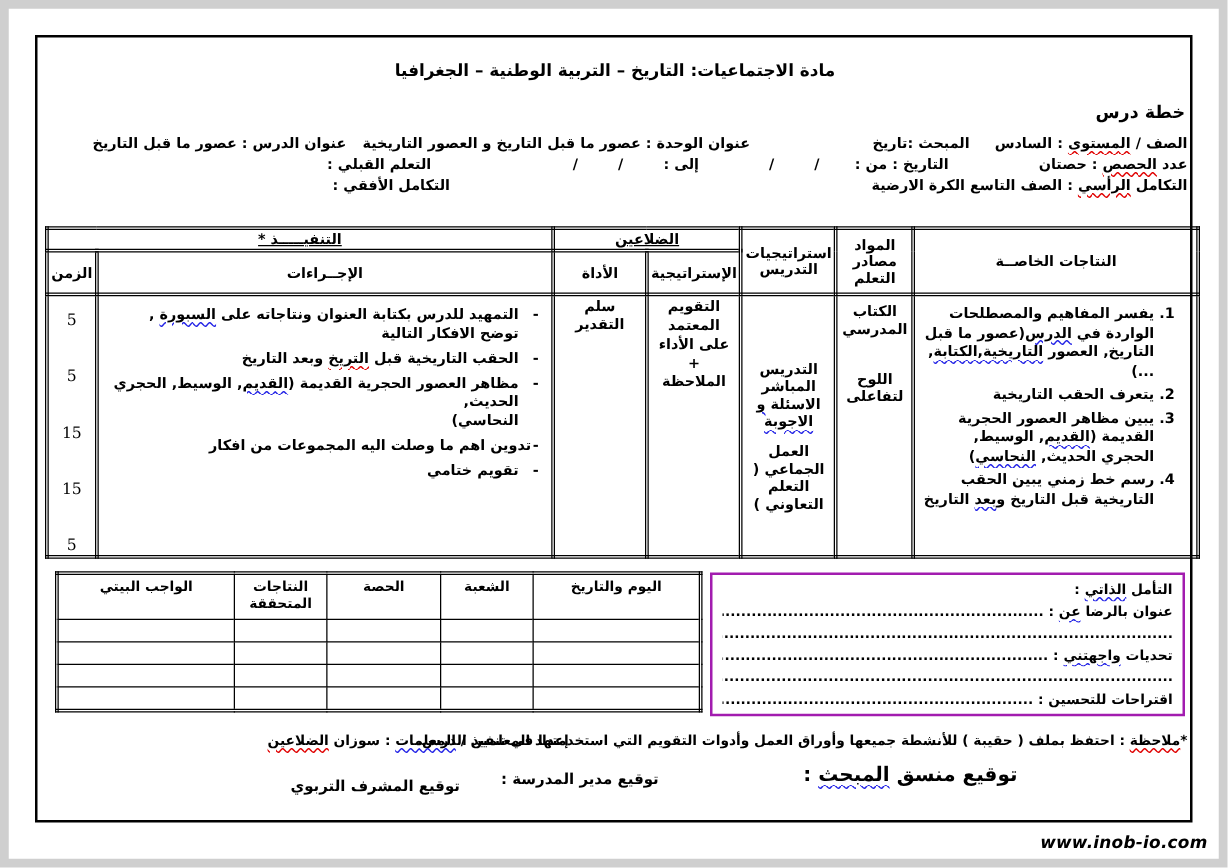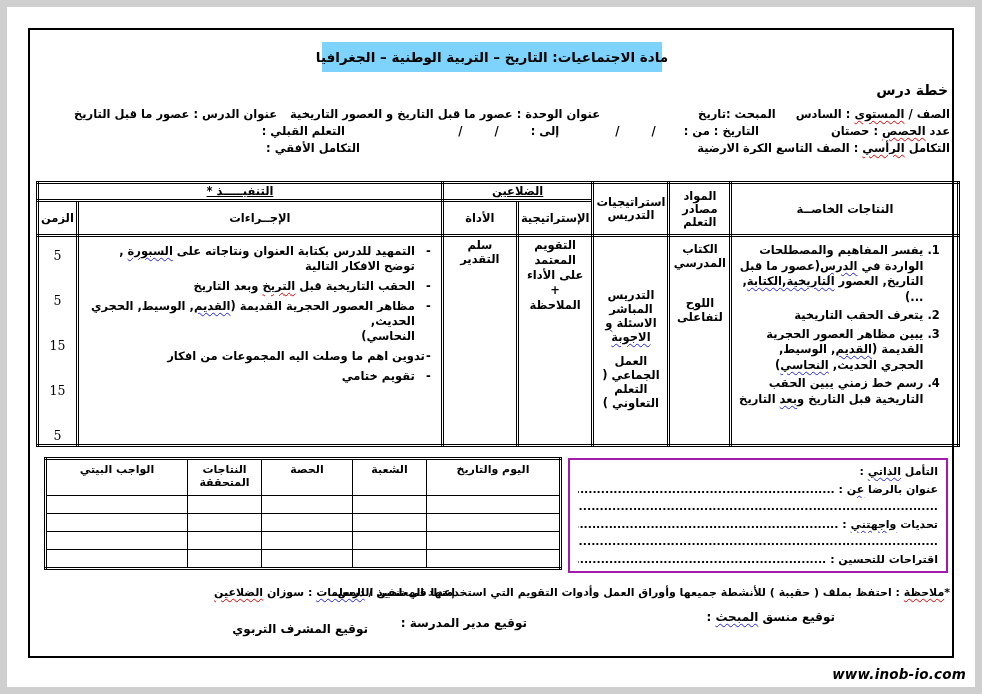--- a/index.html
+++ b/index.html
@@ -3,21 +3,21 @@
 <meta charset="utf-8">
 <style>
   html,body{margin:0;padding:0;}
   body{
     width:982px;height:694px;position:relative;background:#cfcfcf;
     font-family:"DejaVu Sans",sans-serif;color:#000;overflow:hidden;
   }
   .sheet{position:absolute;left:7px;top:7px;width:968px;height:680px;background:#fff;}
   .frame{position:absolute;left:28px;top:28px;width:922px;height:626px;border:2px solid #000;}
   .banner{
-    position:absolute;left:322px;top:42px;width:340px;height:30px;background:#7dd3fc;
+    position:absolute;left:322px;top:42px;width:340px;height:30px;background:#ffffff;
     display:flex;align-items:center;justify-content:center;
     font-weight:bold;font-size:13.5px;direction:rtl;white-space:nowrap;
   }
   .doc-title{position:absolute;top:82px;right:34px;font-weight:bold;font-size:14px;direction:rtl;}
   .htext{position:absolute;direction:rtl;white-space:pre;font-weight:bold;font-size:11.5px;line-height:14px;}
   .sq-red{text-decoration:underline wavy #e00000 1px;text-underline-offset:2px;}
   .sq-blue{text-decoration:underline wavy #2323e6 1px;text-underline-offset:2px;}
 
   table{border-collapse:collapse;table-layout:fixed;direction:rtl;}
   .plan-table{position:absolute;left:36px;top:181px;}
@@ -215,17 +215,17 @@
   <div class="refline"><span>التأمل </span><span class="sq-blue">الذاتي</span><span> :</span></div>
   <div class="refline"><span>عنوان بالرضا </span><span class="sq-blue">عن</span><span> : ..........................................................................................</span></div>
   <div class="refline"><span>.................................................................................................................</span></div>
   <div class="refline"><span>تحديات </span><span class="sq-blue">واجهتني</span><span> : ............................................................................................</span></div>
   <div class="refline"><span>.................................................................................................................</span></div>
   <div class="refline"><span>اقتراحات للتحسين : .......................................................................................</span></div>
 </div>
 
 <div class="foot" style="top:586px;right:32px;"><span>*</span><span class="sq-red">ملاحظة</span><span> : احتفظ بملف ( حقيبة ) للأنشطة جميعها وأوراق العمل وأدوات التقويم التي استخدمتها في تنفيذ الدرس.</span></div>
 <div class="foot" style="top:586px;right:527px;"><span>إعداد المعلمين / </span><span class="sq-blue">المعلمات</span><span> : سوزان </span><span class="sq-red">الضلاعين</span></div>
-<div class="foot" style="top:610px;right:147px;font-size:12px;"><span>توقيع منسق </span><span class="sq-blue">المبحث</span><span> :</span></div>
+<div class="foot" style="top:610px;right:168px;font-size:16px;"><span>توقيع منسق </span><span class="sq-blue">المبحث</span><span> :</span></div>
 <div class="foot" style="top:616px;right:455px;font-size:12px;">توقيع مدير المدرسة :</div>
 <div class="foot" style="top:622px;right:614px;font-size:12px;">توقيع المشرف التربوي</div>
 
 <div class="watermark">www.inob-io.com</div>
 
 </body></html>

